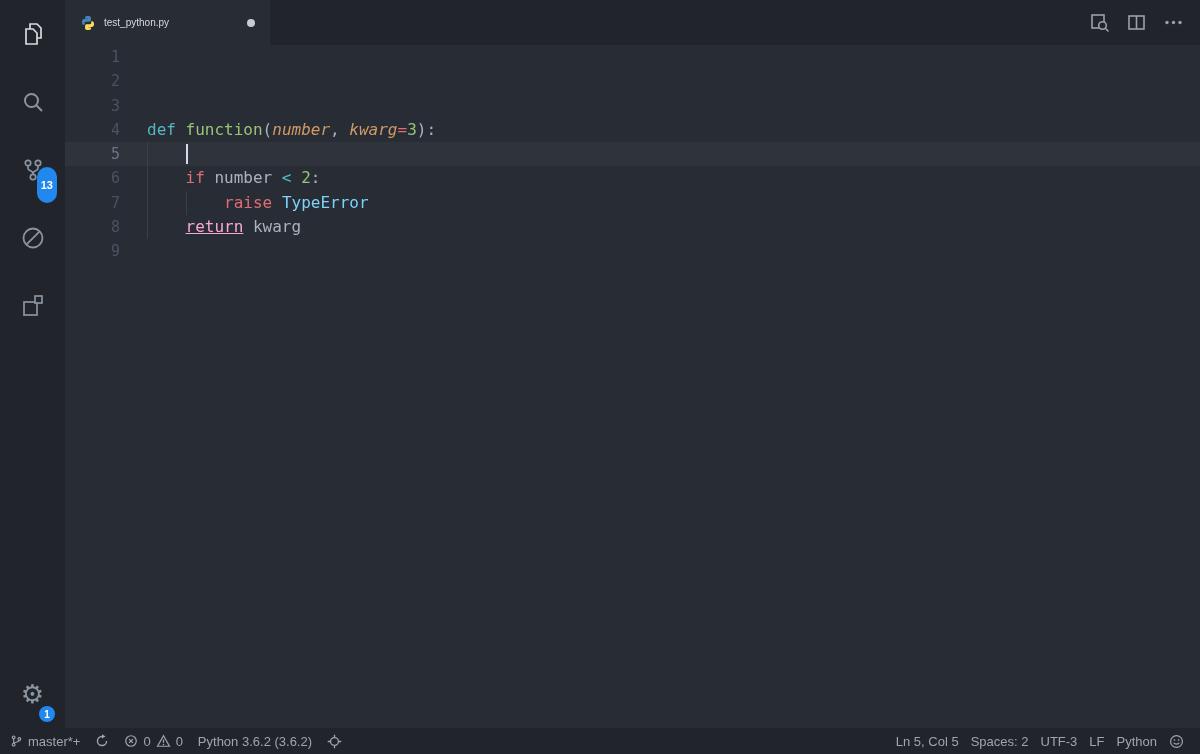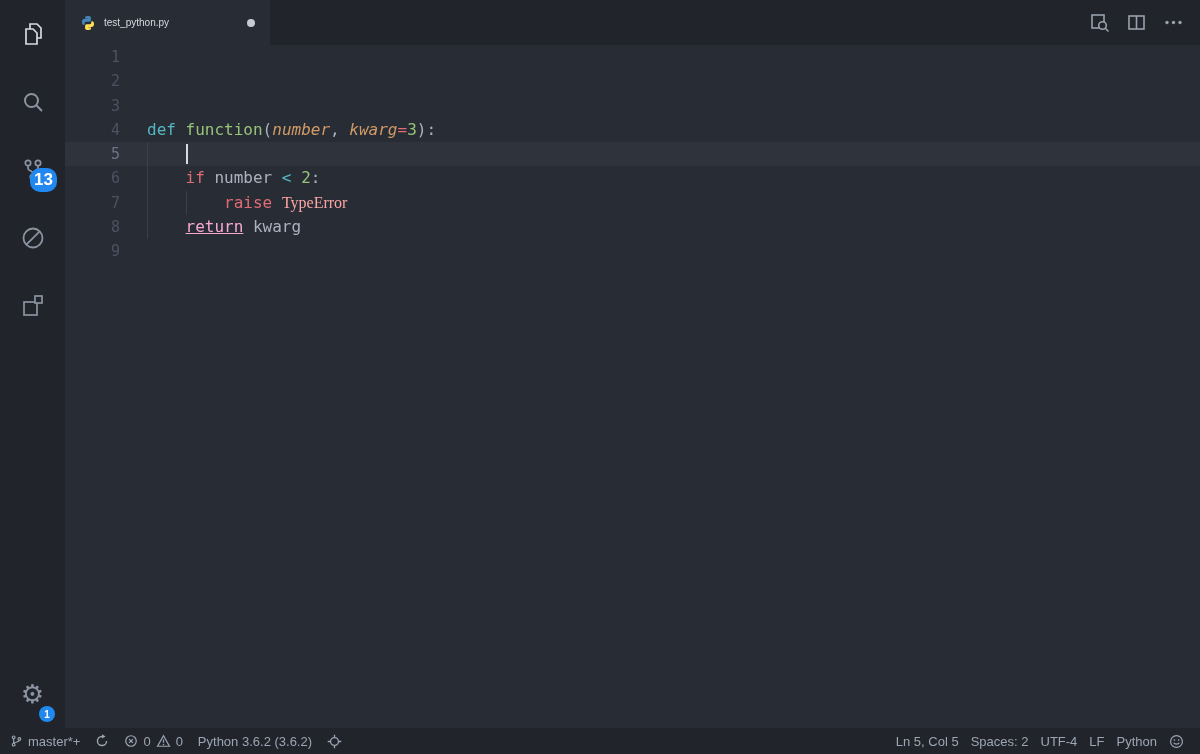--- a/index.html
+++ b/index.html
@@ -17,22 +17,22 @@
     font-family:"Liberation Sans", sans-serif; }
   .app{ display:flex; flex-direction:column; width:1200px; height:754px; }
   .workbench{ display:flex; flex:1; min-height:0; }
 
   
   .activity-bar{ width:65px; background:var(--chrome); display:flex; flex-direction:column; flex:0 0 65px; }
   .ab-item{ height:68px; display:flex; align-items:center; justify-content:center; position:relative;
     color:var(--icon); cursor:pointer; }
   .ab-item.active{ color:var(--icon-active); }
   .ab-spacer{ flex:1; }
-  .badge{ position:absolute; right:8px; bottom:12px; min-width:20px; height:24px; border-radius:10px;
-    background:var(--badge); color:#fff; font-size:17px; font-weight:bold; display:flex;
+  .badge{ position:absolute; right:8px; bottom:1px; min-width:20px; height:36px; border-radius:10px;
+    background:var(--badge); color:#fff; font-size:11px; font-weight:bold; display:flex;
     align-items:center; justify-content:center; padding:0 4px; }
   .badge.small{ min-width:16px; height:16px; font-size:10px; right:10px; bottom:6px; }
   .gear-glyph{ font-size:26px; line-height:1; }
 
   
   .editor-area{ flex:1; display:flex; flex-direction:column; min-width:0; }
   .tab-bar{ height:45px; background:var(--chrome); display:flex; align-items:stretch; flex:0 0 45px; }
   .tab{ width:205px; display:flex; align-items:center; gap:8px; padding:0 15px;
     background:var(--editor); color:#d7dae0; font-size:10px; cursor:pointer; }
   .tab-label{ white-space:nowrap; }
@@ -183,21 +183,21 @@
             <div class="line-row current">
               <span class="line-num">5</span>
               <span class="line-code"><i class="indent-guide" style="left: 0ch;"></i><span style="color: rgb(171, 178, 191);">    </span><i class="cursor" style="left: 4ch;"></i></span>
             </div>
             <div class="line-row">
               <span class="line-num">6</span>
               <span class="line-code"><i class="indent-guide" style="left: 0ch;"></i><span style="color: rgb(171, 178, 191);">    </span><span style="color: rgb(224, 108, 117);">if</span><span style="color: rgb(171, 178, 191);"> number </span><span style="color: rgb(86, 182, 194);">&lt;</span><span style="color: rgb(171, 178, 191);"> </span><span style="color: rgb(152, 195, 121);">2</span><span style="color: rgb(171, 178, 191);">:</span></span>
             </div>
             <div class="line-row">
               <span class="line-num">7</span>
-              <span class="line-code"><i class="indent-guide" style="left: 0ch;"></i><i class="indent-guide" style="left: 4ch;"></i><span style="color: rgb(171, 178, 191);">        </span><span style="color: rgb(224, 108, 117);">raise</span><span style="color: rgb(171, 178, 191);"> </span><span style="color: #fca5a5; font-family: Liberation Serif, serif;">TypeError</span></span>
+              <span class="line-code"><i class="indent-guide" style="left: 0ch;"></i><i class="indent-guide" style="left: 4ch;"></i><span style="color: rgb(171, 178, 191);">        </span><span style="color: rgb(224, 108, 117);">raise</span><span style="color: rgb(171, 178, 191);"> </span><span style="color: #7dd3fc;">TypeError</span></span>
             </div>
             <div class="line-row">
               <span class="line-num">8</span>
               <span class="line-code"><i class="indent-guide" style="left: 0ch;"></i><span style="color: rgb(171, 178, 191);">    </span><span style="color: #f9a8d4; text-decoration: underline;">return</span><span style="color: rgb(171, 178, 191);"> kwarg</span></span>
             </div>
             <div class="line-row">
               <span class="line-num">9</span>
               <span class="line-code"></span>
             </div>
           </div>
@@ -256,21 +256,21 @@
       </div>
     </div>
     <div class="sb-right">
       <div class="sb-item">
         <span>Ln 5, Col 5</span>
       </div>
       <div class="sb-item">
         <span>Spaces: 2</span>
       </div>
       <div class="sb-item">
-        <span>UTF-4</span>
+        <span>UTF-3</span>
       </div>
       <div class="sb-item">
         <span>LF</span>
       </div>
       <div class="sb-item">
         <span>Python</span>
       </div>
       <div class="sb-item">
         <span>
           <svg width="15" height="15" viewBox="0 0 16 16" fill="none" stroke="currentColor" stroke-width="1.3">

